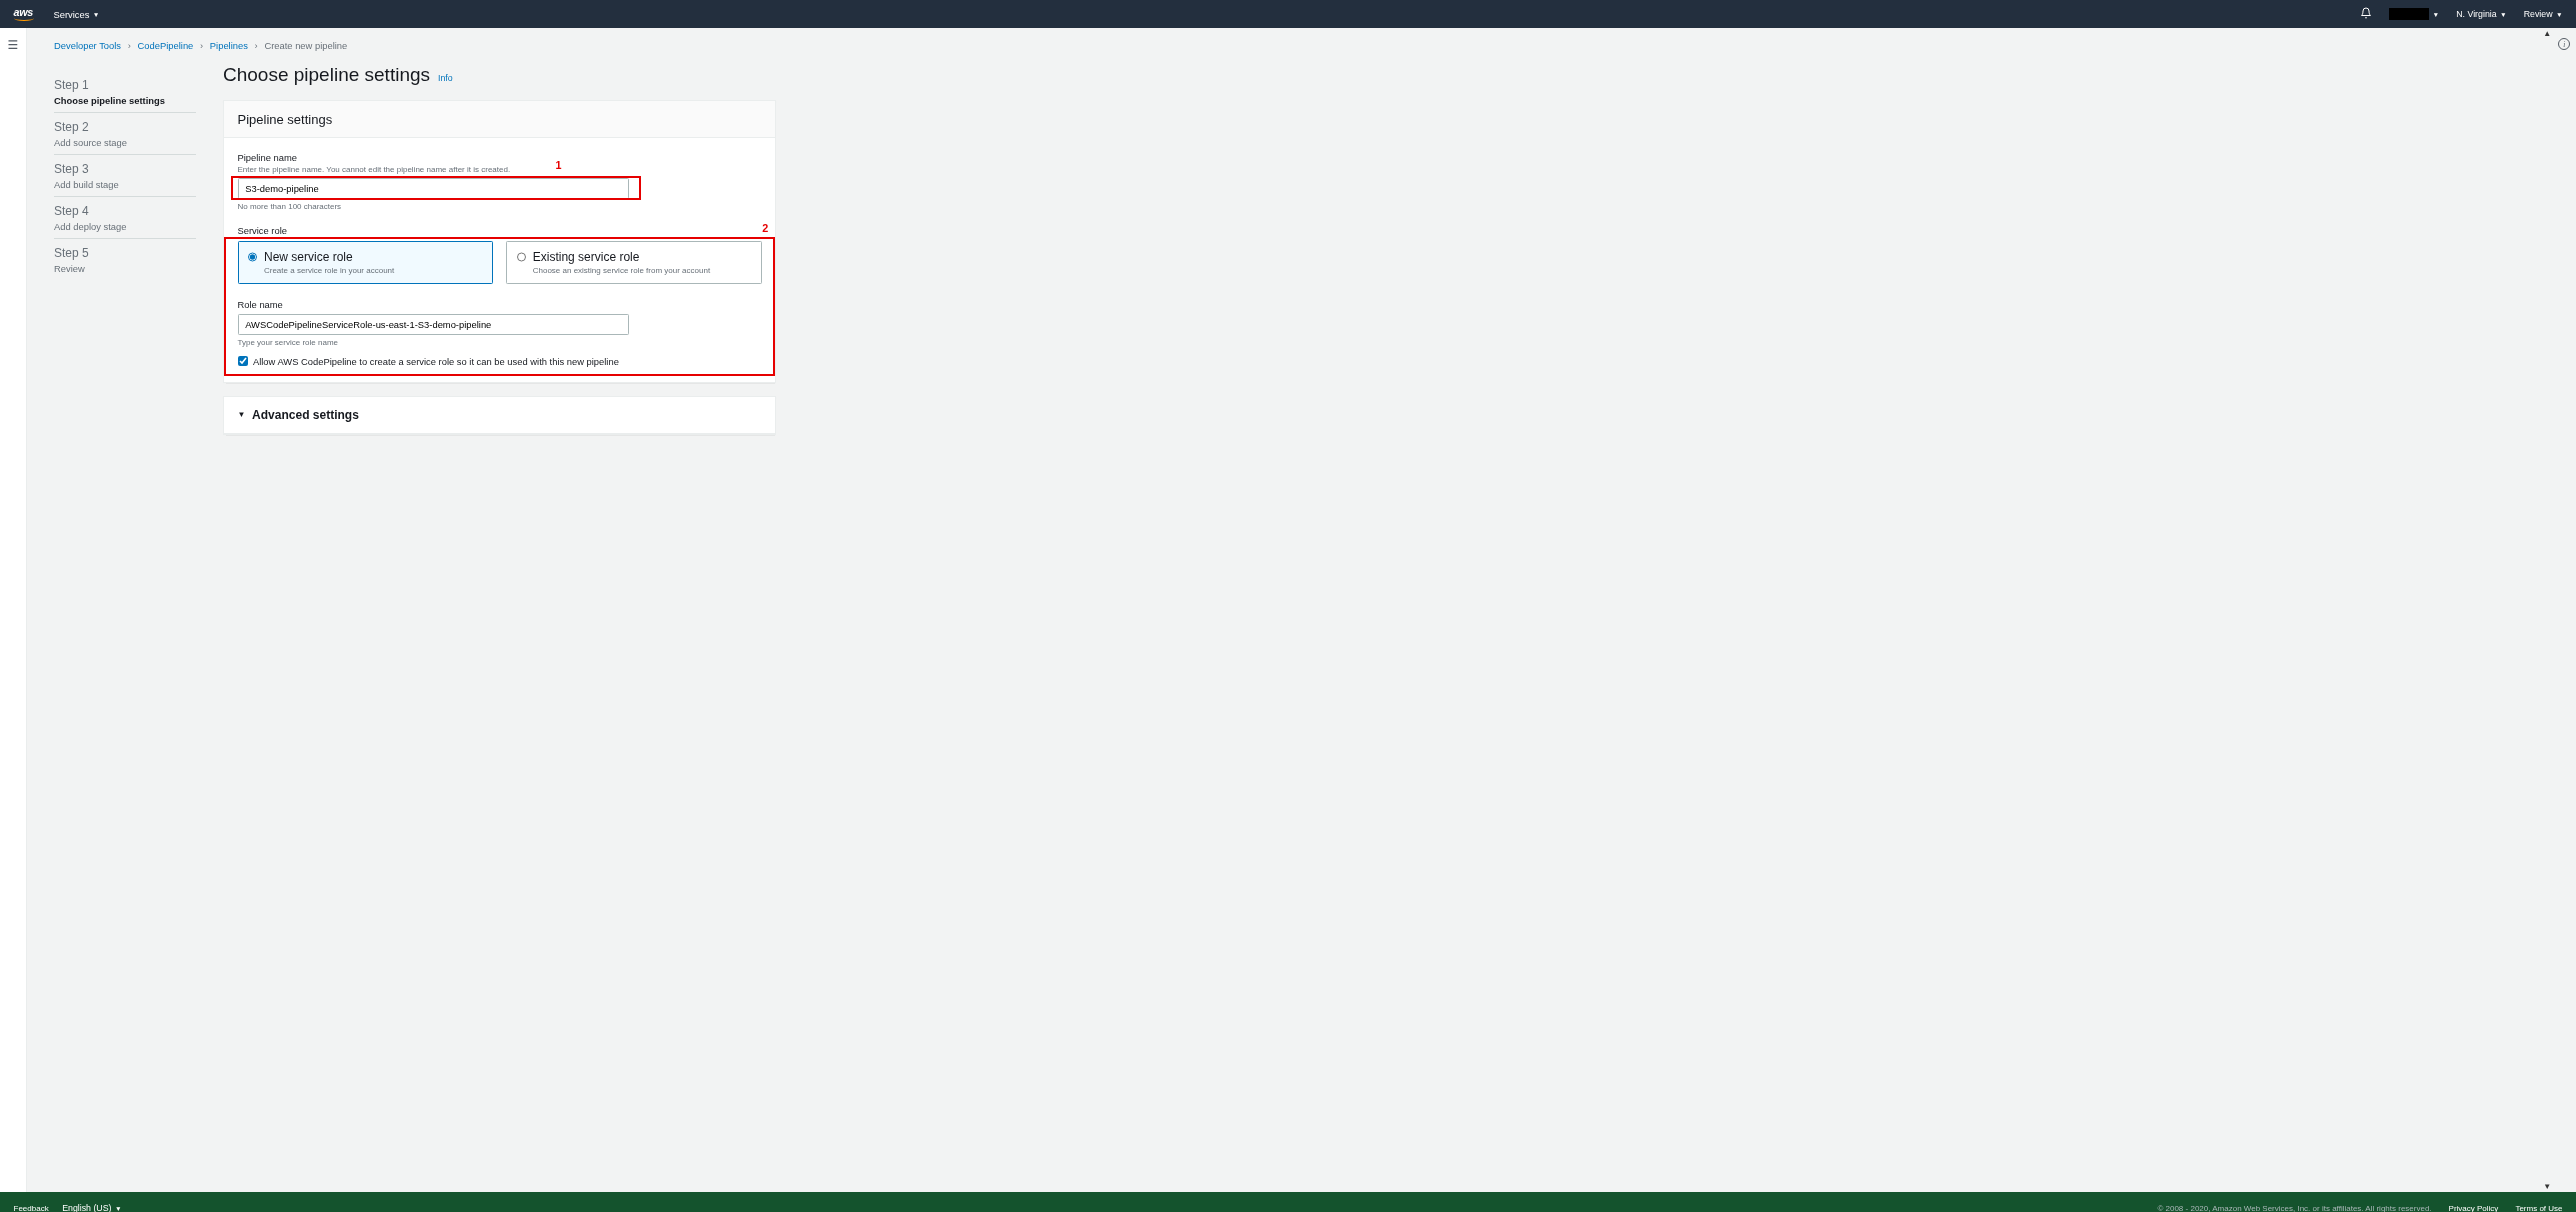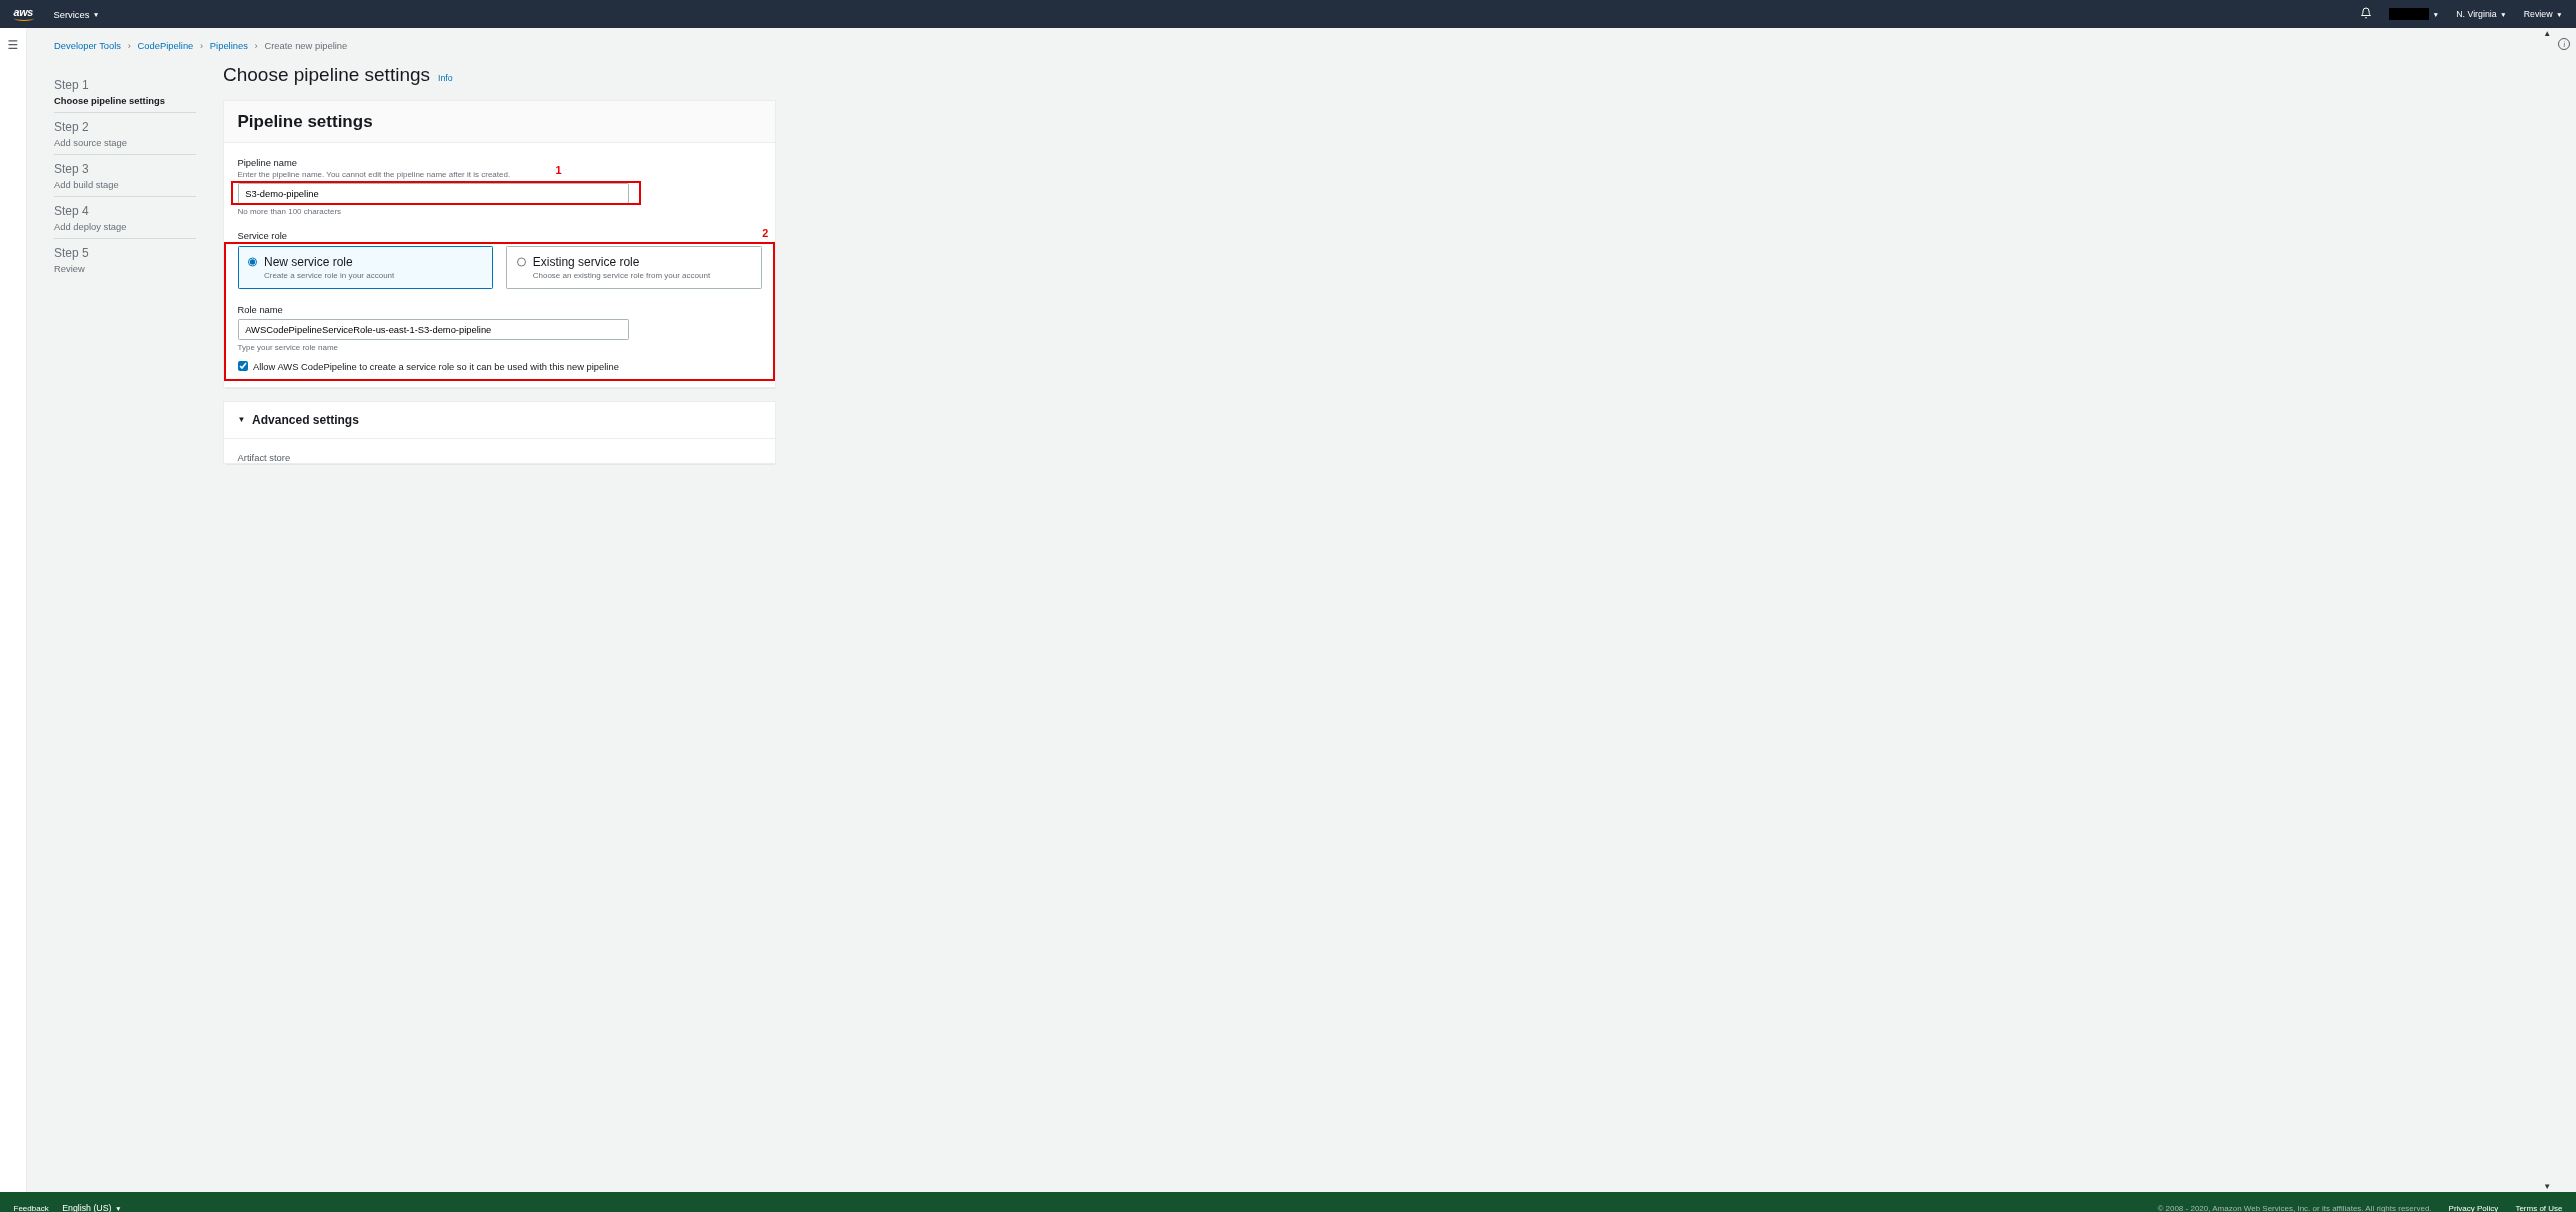--- a/index.html
+++ b/index.html
@@ -212,22 +212,22 @@
     }
     .panel {
       background: #fff;
       border: 0.7px solid #eaeded;
       box-shadow: 0 0.7px 0.7px rgba(0,0,0,0.05);
       margin-bottom: 13.5px;
     }
     .panel-header {
       padding: 10.8px 13.5px;
       border-bottom: 0.7px solid #eaeded;
-      font-size: 17px;
-      font-weight: bold;
+      font-size: 13px;
+      font-weight: normal;
       background: #fafafa;
     }
     .panel-body {
       padding: 13.5px;
     }
     .form-group {
       margin-bottom: 13.5px;
     }
     .form-label {
       font-size: 9.4px;
@@ -536,23 +536,20 @@
             </div>
 
           </div>
         </div>
 
         <div class="panel">
           <div class="expand-header">
             <span class="expand-caret">▼</span>
             <span>Advanced settings</span>
           </div>
-          <div class="expand-body">
-            <div>Artifact store</div>
-          </div>
         </div>
 
       </div>
     </div>
     <span class="scroll-indicator-bottom">▼</span>
   </div>
 
   <div class="info-circle-col">
     <div class="info-circle">i</div>
   </div>

